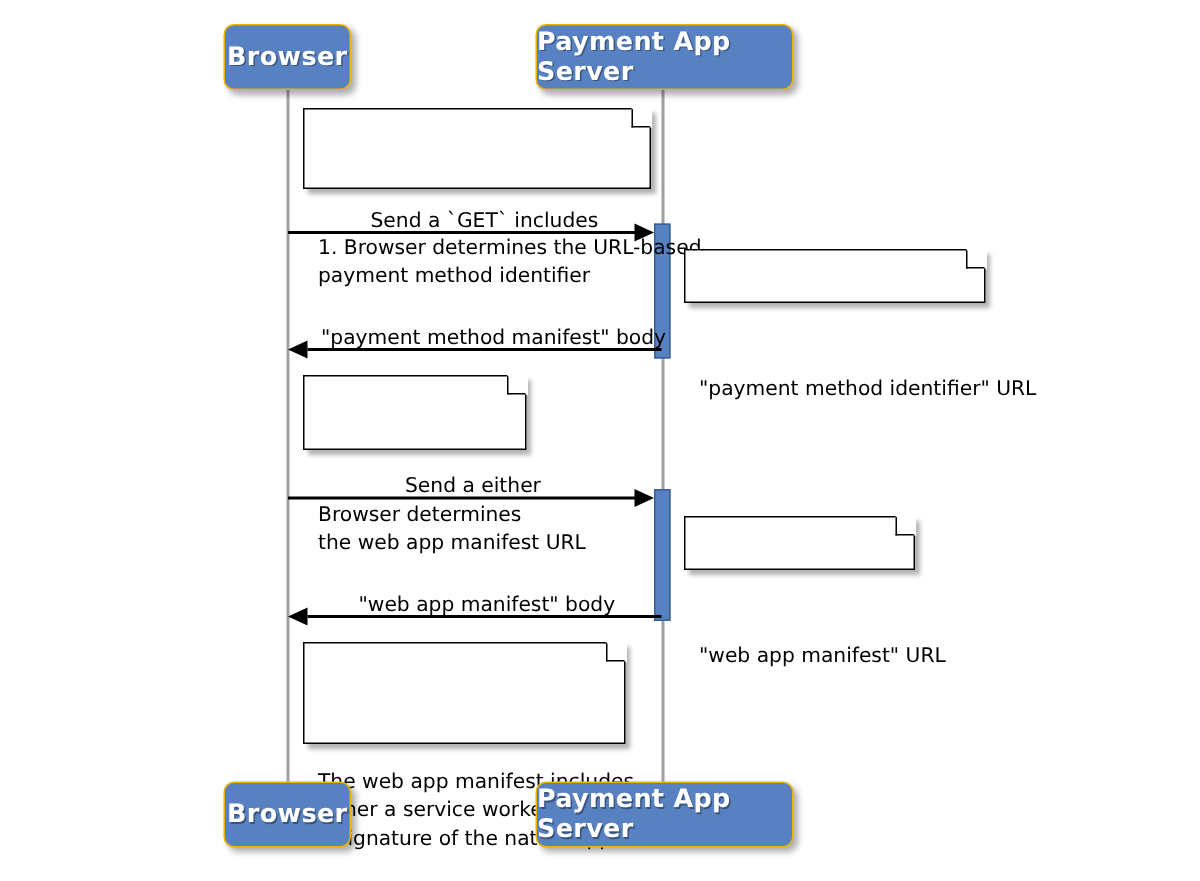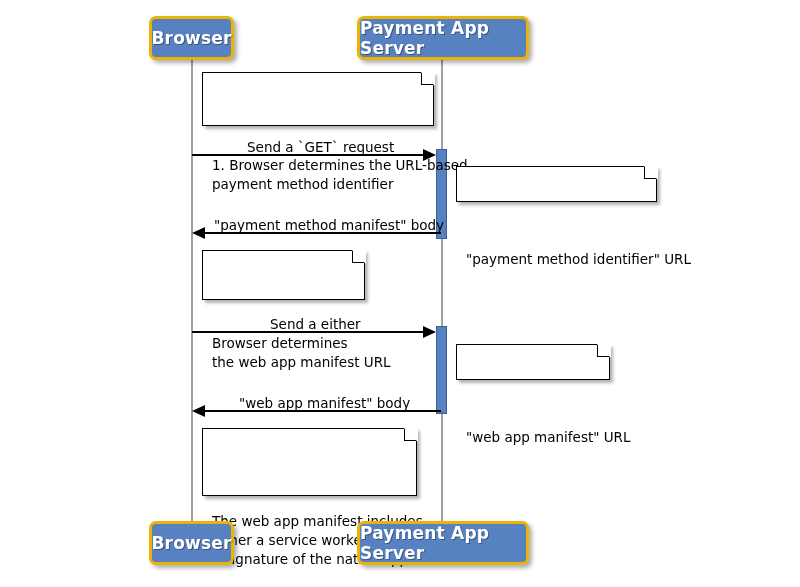--- a/index.html
+++ b/index.html
@@ -20,21 +20,21 @@
     top: 0;
     width: 800px;
     height: 587px;
   }
 
   
   .participant {
     position: absolute;
     box-sizing: border-box;
     background: #5781c0;
-    border: 3px solid #eab308;
+    border: 1px solid #eab308;
     border-radius: 7px;
     color: #ffffff;
     font-size: 17px;
     font-weight: bold;
     display: flex;
     align-items: center;
     justify-content: center;
     letter-spacing: 0.2px;
     box-shadow: 3px 3px 4px rgba(0,0,0,0.32);
     text-shadow: 1px 1px 0 rgba(0,0,0,0.35);
@@ -148,35 +148,35 @@
   <div class="activation" style="left:436px; top:149px; height:90px;"></div>
   <div class="activation" style="left:436px; top:326px; height:88px;"></div>
 
   <div class="note" style="left:202px; top:72px; width:232px; height:54px;">
     <span class="fold-mask"></span>
     <span class="fold"></span>
     <span class="note-text">1. Browser determines the URL-based
 payment method identifier</span>
   </div>
 
-  <div class="msg-label" style="left:247px; top:139px;">Send a `GET` request</div>
+  <div class="msg-label" style="left:247px; top:139px;">Send a `GET` includes</div>
   <div class="msg-line" style="left:192px; top:154px; width:232px;"></div>
   <div class="arrowhead right" style="left:423px; top:148.5px;"></div>
 
   <div class="note" style="left:456px; top:166px; width:201px; height:36px;">
     <span class="fold-mask"></span>
     <span class="fold"></span>
     <span class="note-text">"payment method identifier" URL</span>
   </div>
 
   <div class="msg-label" style="left:214px; top:217px;">"payment method manifest" body</div>
   <div class="msg-line" style="left:205px; top:232px; width:236px;"></div>
   <div class="arrowhead left" style="left:192px; top:226.5px;"></div>
 
-  <div class="note" style="left:202px; top:250px; width:163px; height:50px;">
+  <div class="note" style="left:202px; top:250px; width:149px; height:50px;">
     <span class="fold-mask"></span>
     <span class="fold"></span>
     <span class="note-text">Browser determines
 the web app manifest URL</span>
   </div>
 
   <div class="msg-label" style="left:270px; top:316px;">Send a either</div>
   <div class="msg-line" style="left:192px; top:331px; width:232px;"></div>
   <div class="arrowhead right" style="left:423px; top:325.5px;"></div>
 

